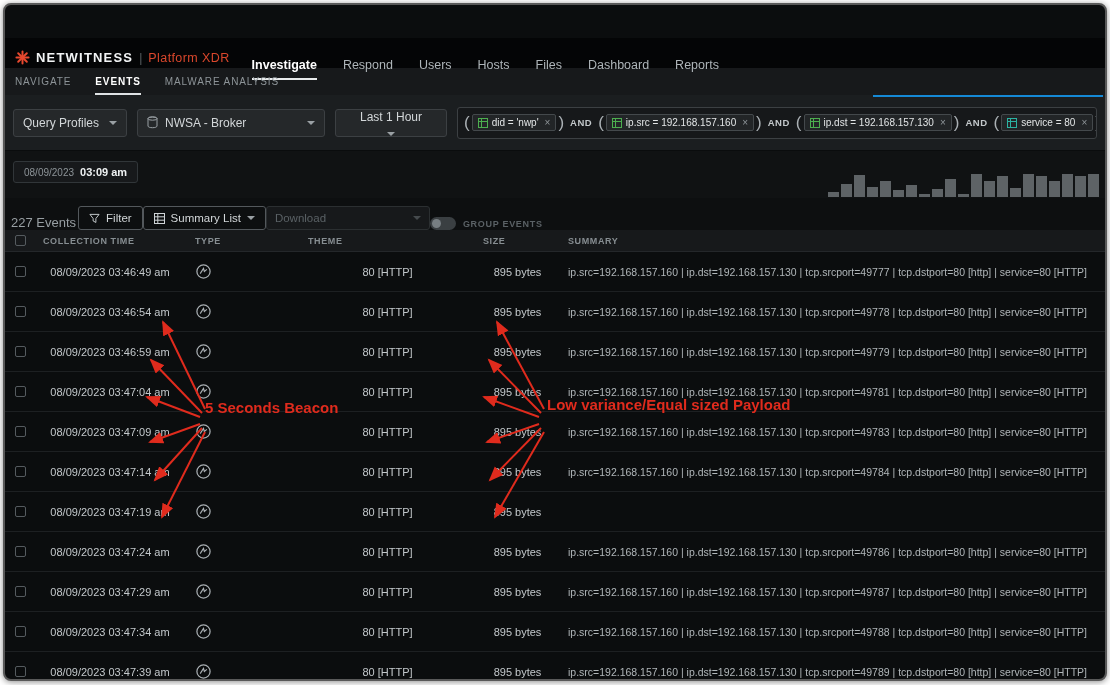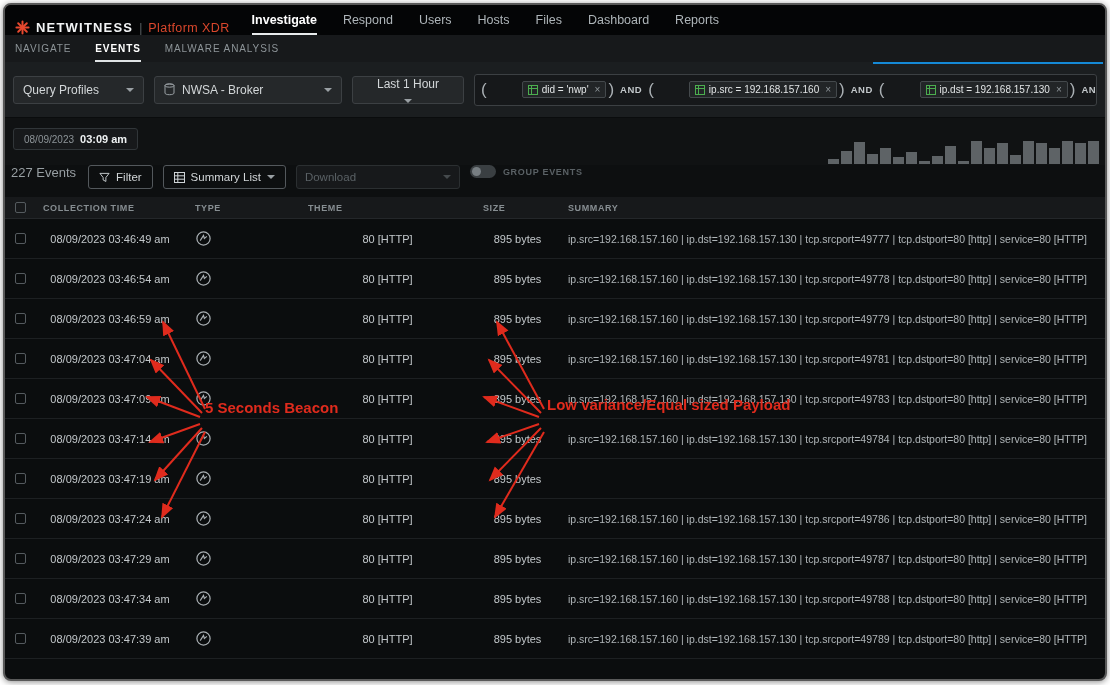--- a/index.html
+++ b/index.html
@@ -2,21 +2,21 @@
 <html><head>
 <meta charset="utf-8">
 <style>
   * { margin:0; padding:0; box-sizing:border-box; }
   body { font-family:"Liberation Sans","DejaVu Sans",sans-serif; background:#fff; }
   .frame { position:relative; width:1110px; height:685px; background:#fff; overflow:hidden; }
   .window { position:absolute; left:3px; top:3px; right:3px; bottom:4px; border:2px solid #595959;
             border-radius:8px; background:#0b0d0e; overflow:hidden; box-shadow:0 1px 6px rgba(0,0,0,.45); }
 
   
-  .topnav { height:30px; background:#040506; display:flex; align-items:flex-end; padding:0 10px; }
+  .topnav { height:30px; background:#040506; display:flex; align-items:flex-start; padding:12px 10px;margin-top:33px; }
   .brand { display:flex; align-items:center; }
   .logo { display:inline-flex; margin-right:6px; }
   .brand-name { font-size:13px; font-weight:bold; letter-spacing:1.2px; color:#f2f4f5; }
   .brand-divider { color:#5a6064; margin:0 6px; font-size:12px; }
   .brand-product { color:#d9472c; font-size:12.5px; letter-spacing:.4px; }
   .mainnav { display:flex; gap:26px; margin-left:22px; }
   .nav-item { font-size:12.5px; color:#aeb5b9; line-height:30px; position:relative; cursor:pointer; }
   .nav-item.active { color:#fff; font-weight:bold; }
   .nav-item.active::after { content:""; position:absolute; left:0; right:0; bottom:0; height:2px; background:#e8ebec; }
 
@@ -25,44 +25,44 @@
   .subnav-item { font-size:10px; letter-spacing:.9px; color:#8d9498; line-height:27px; position:relative; cursor:pointer; }
   .subnav-item.active { color:#fff; font-weight:bold; }
   .subnav-item.active::after { content:""; position:absolute; left:0; right:0; bottom:0; height:2px; background:#dfe3e5; }
 
   
   .querybar { position:relative; height:55px; background:#1b1e20; display:flex; align-items:center; padding:0 8px; gap:10px; }
   .progress-line { position:absolute; top:0; right:2px; width:230px; height:2px; background:#1589d6; }
   .dd { height:28px; background:#25282a; border:1px solid #3c4043; border-radius:3px; display:flex;
         align-items:center; gap:7px; padding:0 9px; font-size:12px; color:#d3d7d9; cursor:pointer; }
   .dd .lbl { flex:1; white-space:nowrap; overflow:hidden; }
-  .dd.profiles { width:131px; } .dd.service { width:188px; } .dd.time { width:112px;flex-direction:column; }
+  .dd.profiles { width:114px; } .dd.service { width:188px; } .dd.time { width:112px;flex-direction:column; }
   .chev { width:0; height:0; border-left:4px solid transparent; border-right:4px solid transparent;
           border-top:4px solid #9aa0a4; display:inline-block; flex:none; }
   .querybox { flex:1; height:32px; border:1px solid #3c4043; background:#16181a; border-radius:3px;
               display:flex; align-items:center; padding:0 4px; overflow:hidden; white-space:nowrap; }
   .paren { color:#aab0b4; font-size:17px; margin:0 2px; font-weight:300; }
   .and { color:#c3c8cb; font-size:9.5px; margin:0 4px; letter-spacing:.5px; font-weight:bold;text-align:right; }
   .pill { display:inline-flex; align-items:center; gap:4px; background:#222527; border:1px solid #44494c;
-          border-radius:2px; padding:2px 5px; font-size:10px; color:#e2e5e6; cursor:pointer;margin-left:33px; }
+          border-radius:2px; padding:2px 5px; font-size:10px; color:#e2e5e6; cursor:pointer; }
   .pill-icon { display:inline-flex; color:#4cae4f; }
   .pill-icon.teal { color:#2bb3a3; }
   .pill-x { color:#8f969a; font-size:10px; margin-left:2px; }
 
   
   .timeline { position:relative; height:48px; background:#101213; border-top:1px solid #0a0c0d; }
   .time-label { position:absolute; left:8px; top:10px; border:1px solid #313639; background:#17191b;
                 border-radius:3px; padding:4px 10px; display:flex; gap:6px; align-items:baseline; cursor:pointer; }
   .t-date { font-size:10px; color:#8d9498; }
   .t-time { font-size:11px; font-weight:bold; color:#eef1f2; }
   .histogram { position:absolute; right:6px; bottom:1px; display:flex; align-items:flex-end; gap:2px; height:28px; }
   .bar { width:11px; background:#5e6366; }
 
   
-  .etoolbar { height:32px; background:#0d0f10; display:flex; align-items:flex-start; gap:10px; padding:0 6px; }
+  .etoolbar { height:32px; background:#0d0f10; display:flex; align-items:flex-end; padding:0 6px; }
   .count { font-size:13px; color:#989fa3; margin-right:2px; }
   .btn { height:24px; display:inline-flex; align-items:center; gap:6px; background:transparent;
          border:1px solid #53585c; border-radius:3px; color:#d2d6d8; font-size:11.5px; padding:0 10px; cursor:pointer; }
   .ddis { height:24px; display:inline-flex; align-items:center; background:#17191b; border:1px solid #2b2f31;
           border-radius:3px; color:#5a6165; font-size:11.5px; padding:0 8px; }
   .ddis .lbl { flex:1; }
   .ddis.download { width:164px; }
   .ddis.incident { width:160px; padding-right:0; }
   .split-chev { width:22px; align-self:stretch; display:flex; align-items:center; justify-content:center;
                 border-left:1px solid #2b2f31; margin-left:8px; }

